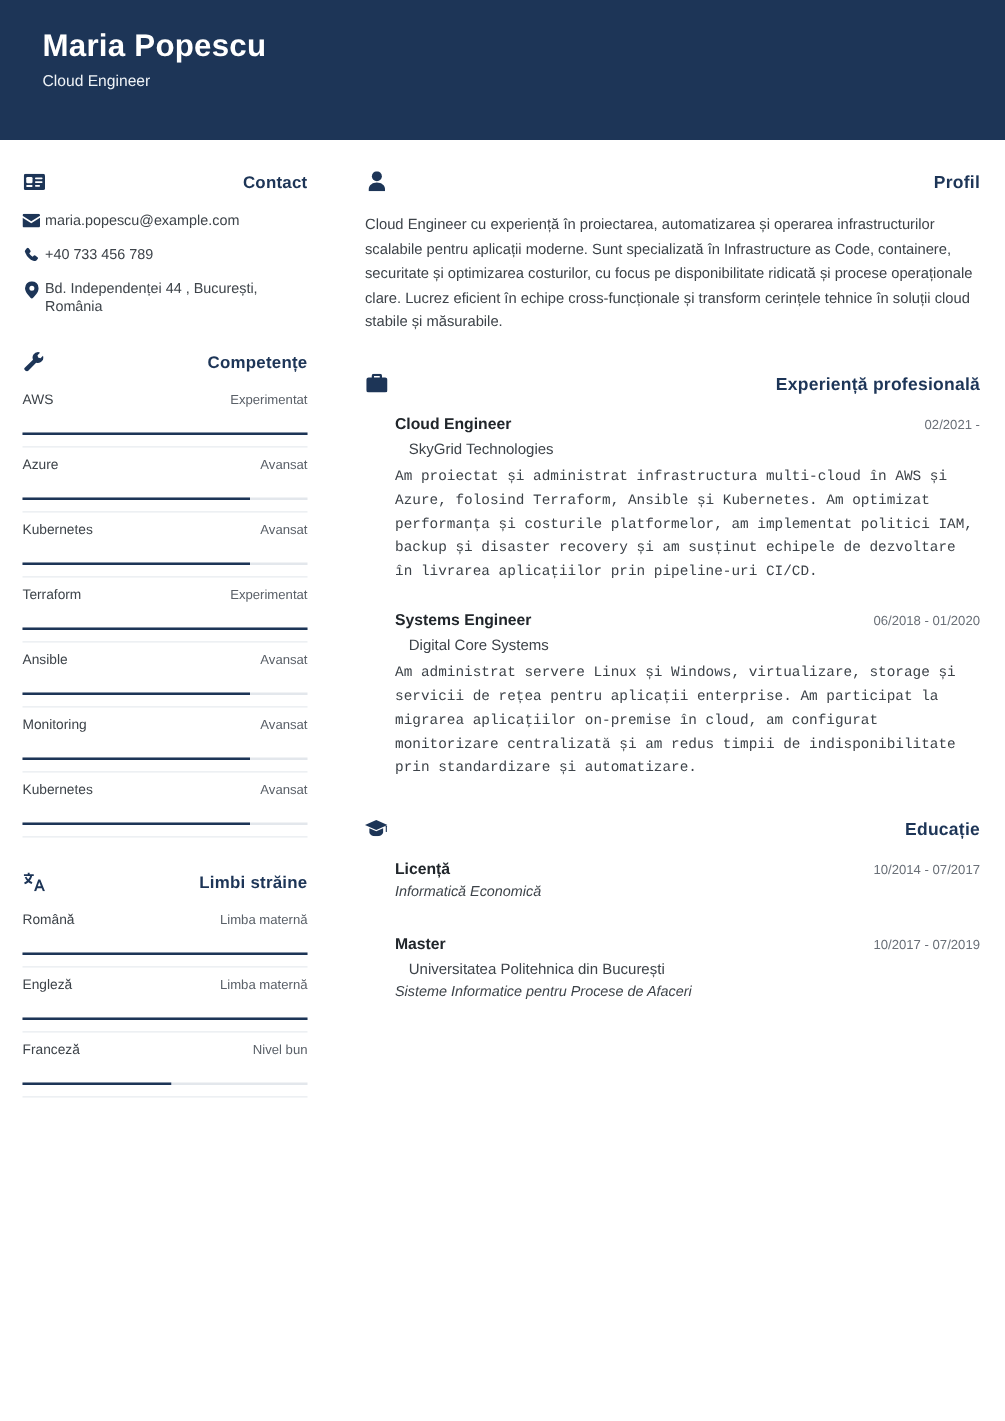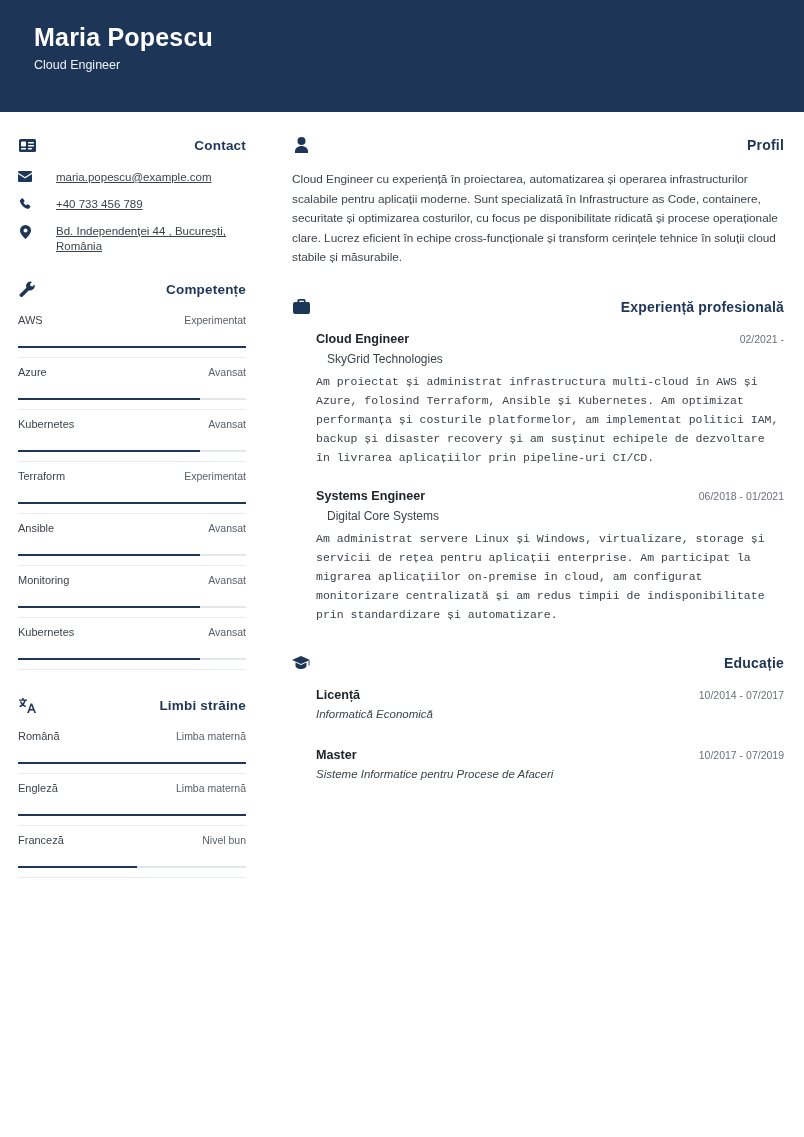--- a/index.html
+++ b/index.html
@@ -79,26 +79,25 @@
   .section-title.right {
     font-size: 14px;
   }
   .section-left-wrap { margin-bottom: 26px; }
   .section-right-wrap { margin-bottom: 30px; }
 
   
   .contact-row {
     display: flex;
     align-items: flex-start;
-    gap: 24px;
+    gap: 4px;
     margin-bottom: 12px;
     font-size: 11.5px;
     color: #3d4349;
     line-height: 15px;
-    text-decoration: underline;
   }
   .contact-row .ico {
     width: 14px;
     flex: 0 0 14px;
     color: #1d3557;
     display: flex;
     align-items: center;
     justify-content: center;
     margin-top: 1px;
   }
@@ -399,21 +398,21 @@
             <span class="entry-role">Cloud Engineer</span>
             <span class="entry-date">02/2021 -</span>
           </div>
           <div class="entry-org">SkyGrid Technologies</div>
           <div class="entry-desc">Am proiectat și administrat infrastructura multi-cloud în AWS și Azure, folosind Terraform, Ansible și Kubernetes. Am optimizat performanța și costurile platformelor, am implementat politici IAM, backup și disaster recovery și am susținut echipele de dezvoltare în livrarea aplicațiilor prin pipeline-uri CI/CD.</div>
         </div>
 
         <div class="entry">
           <div class="entry-head">
             <span class="entry-role">Systems Engineer</span>
-            <span class="entry-date">06/2018 - 01/2021</span>
+            <span class="entry-date">06/2018 - 01/2020</span>
           </div>
           <div class="entry-org">Digital Core Systems</div>
           <div class="entry-desc">Am administrat servere Linux și Windows, virtualizare, storage și servicii de rețea pentru aplicații enterprise. Am participat la migrarea aplicațiilor on-premise în cloud, am configurat monitorizare centralizată și am redus timpii de indisponibilitate prin standardizare și automatizare.</div>
         </div>
       </div>
 
       <div class="section-right-wrap" style="margin-top:26px;">
         <div class="section-head">
           <span class="ico">
             <svg width="18" height="13" viewBox="0 0 18 13" fill="currentColor">
@@ -431,19 +430,20 @@
             <span class="entry-date">10/2014 - 07/2017</span>
           </div>
           <div class="entry-sub">Informatică Economică</div>
         </div>
 
         <div class="entry" style="margin-top:28px;">
           <div class="entry-head">
             <span class="entry-role">Master</span>
             <span class="entry-date">10/2017 - 07/2019</span>
           </div>
+          <div class="entry-org">Universitatea Politehnica din București</div>
           <div class="entry-sub">Sisteme Informatice pentru Procese de Afaceri</div>
         </div>
       </div>
 
     </div>
   </div>
 </div>
 
 </body></html>

